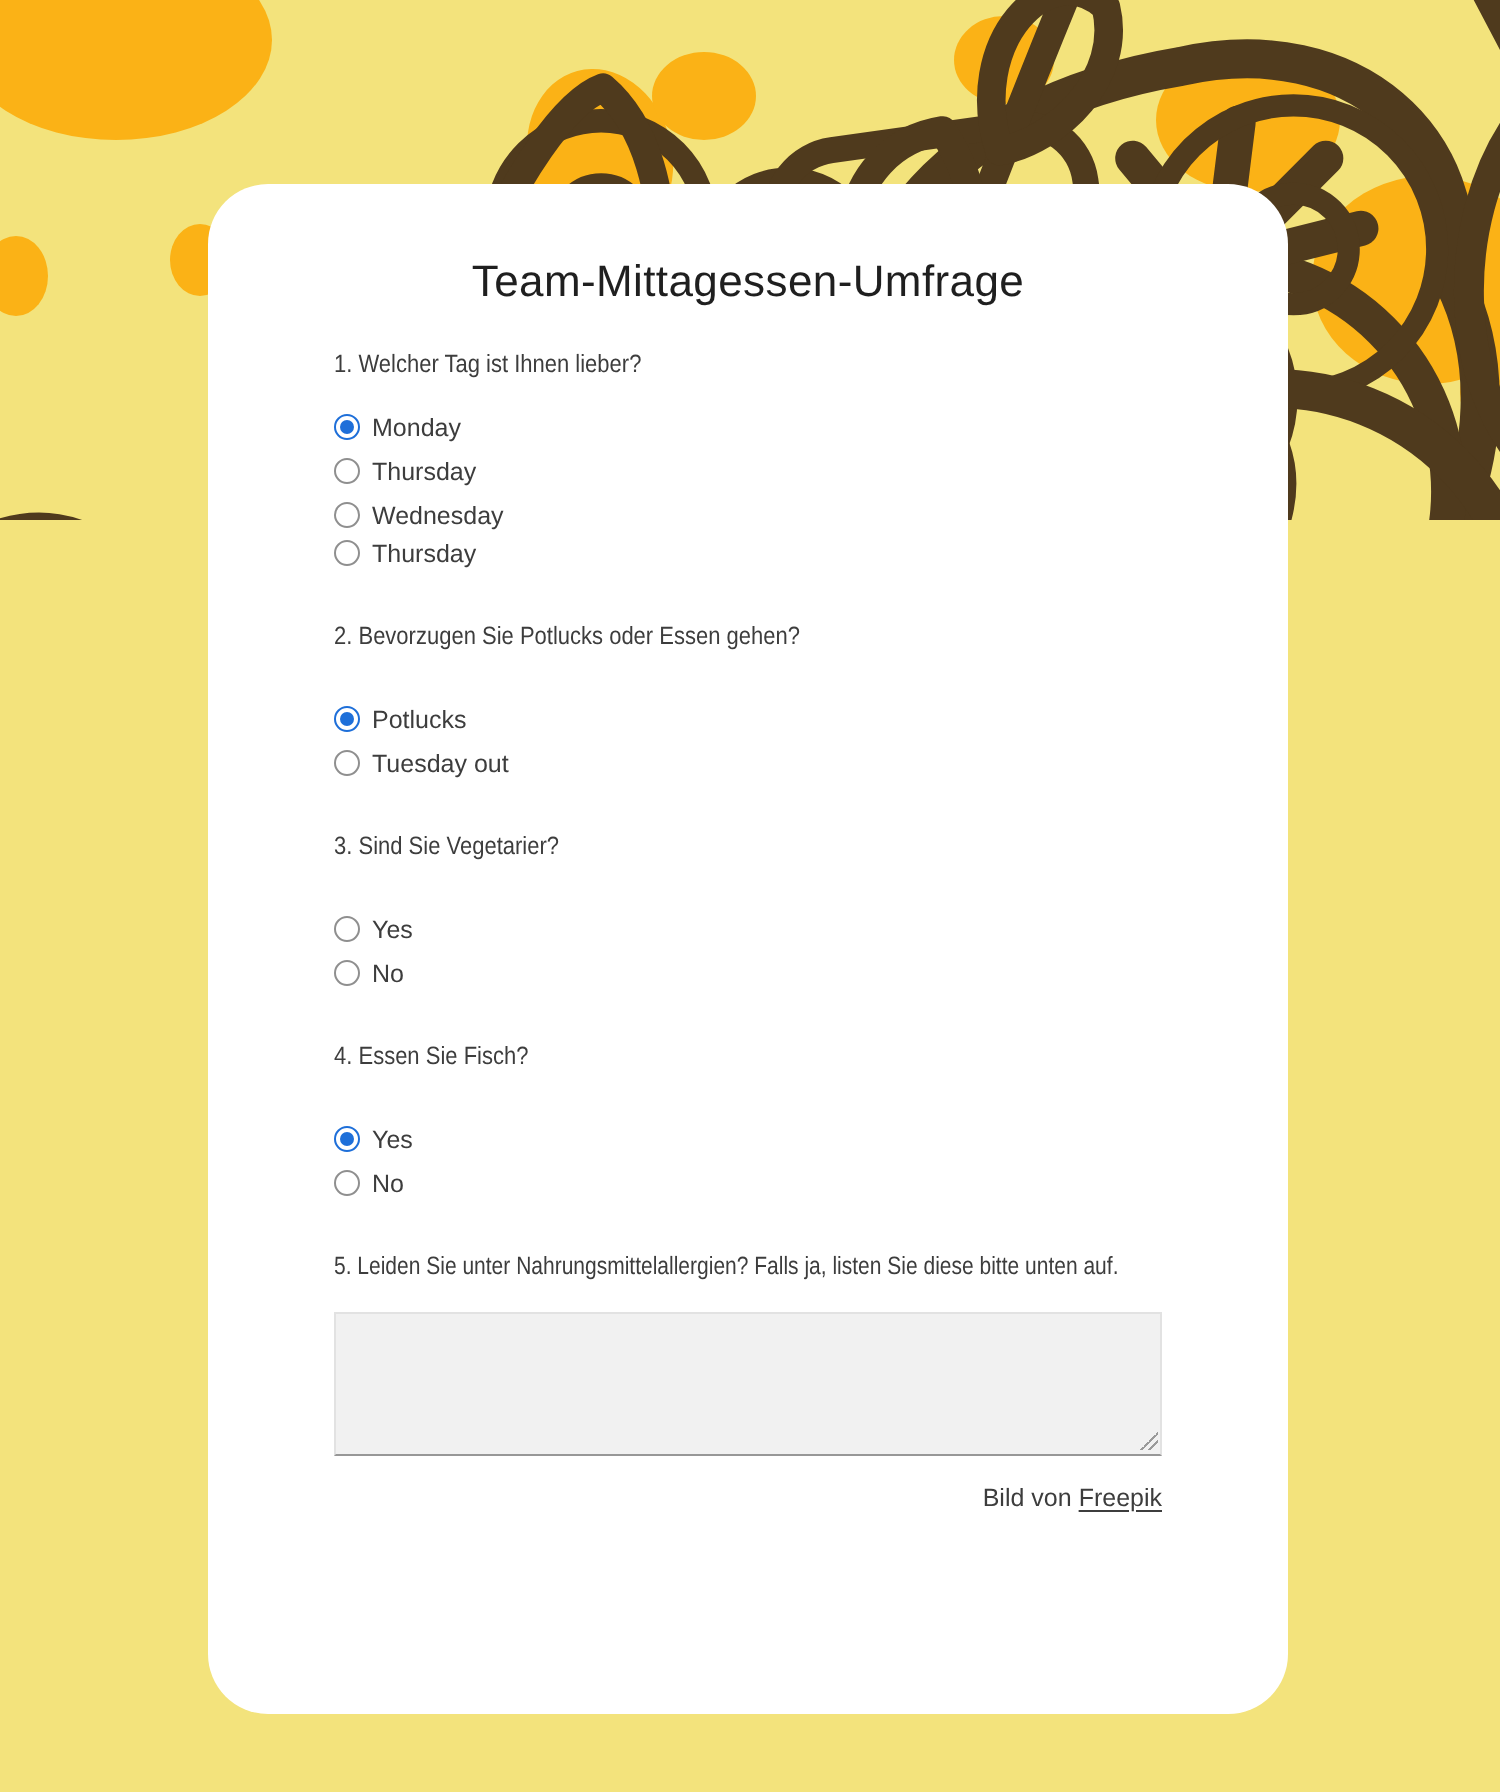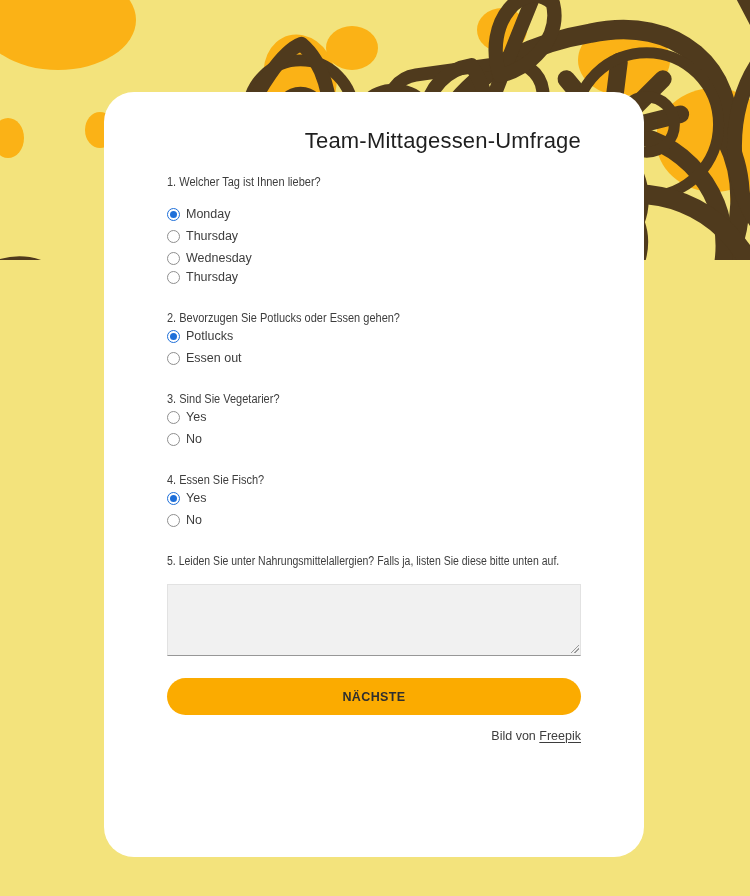--- a/index.html
+++ b/index.html
@@ -14,30 +14,30 @@
   *{margin:0;padding:0;box-sizing:border-box}
   html,body{width:750px;height:896px}
   body{font-family:"Liberation Sans","DejaVu Sans",sans-serif;background:var(--background-yellow)}
   .stage{position:relative;width:750px;height:896px;overflow:hidden;background:var(--background-yellow)}
   .bg{position:absolute;left:0;top:0;display:block}
   .blobs ellipse{fill:var(--blob-orange);stroke:none}
   .doodles{fill:none;stroke:var(--doodle-brown);stroke-width:2;stroke-linecap:round;stroke-linejoin:round}
 
   .card{position:absolute;left:104px;top:92px;width:540px;height:765px;background:var(--card-white);
         border-radius:30px;padding:34px 63px 0 63px}
-  h1.title{font-size:22px;font-weight:400;color:#1f1f1f;text-align:right;line-height:30px;letter-spacing:.2px}
+  h1.title{font-size:22px;font-weight:400;color:#1f1f1f;text-align:center;line-height:30px;letter-spacing:.2px}
 
   .qlabel{margin-top:25px;font-size:12.5px;color:var(--text-dark);height:16px;line-height:16px;
           white-space:nowrap;transform:scaleX(.88);transform-origin:0 50%}
   .qlabel.first{margin-top:18px}
   .qlabel.q5{transform:scaleX(.84)}
 
-  .opts{margin-top:3px}
+  .opts{margin-top:27px}
   .opts.g1{margin-top:17px}
-  .row{display:flex;align-items:center;gap:6px;height:15px;margin-bottom:7px;cursor:pointer}
+  .row{display:flex;gap:6px;height:15px;margin-bottom:7px;cursor:pointer}
   .opts .row:last-child{margin-bottom:0}
   .opts.g1 .row:nth-child(3){margin-bottom:4px}
   .opts.g1 .row:nth-child(4){margin-bottom:2px}
   .radio{width:13px;height:13px;border:1px solid #8f8f8f;border-radius:50%;background:#fff;position:relative;flex:none}
   .row.checked .radio{border:1.5px solid var(--radio-blue)}
   .row.checked .radio::after{content:"";position:absolute;left:50%;top:50%;width:7px;height:7px;
       margin:-3.5px 0 0 -3.5px;border-radius:50%;background:var(--radio-blue)}
   .olabel{font-size:12.5px;color:var(--text-dark);line-height:15px}
 
   .ta-wrap{position:relative;margin-top:15px}
@@ -243,21 +243,21 @@
     </div>
 
     <div class="qlabel">2. Bevorzugen Sie Potlucks oder Essen gehen?</div>
     <div class="opts">
       <label class="row checked">
         <span class="radio"></span>
         <span class="olabel">Potlucks</span>
       </label>
       <label class="row">
         <span class="radio"></span>
-        <span class="olabel">Essen out</span>
+        <span class="olabel">Tuesday out</span>
       </label>
     </div>
 
     <div class="qlabel">3. Sind Sie Vegetarier?</div>
     <div class="opts">
       <label class="row">
         <span class="radio"></span>
         <span class="olabel">Yes</span>
       </label>
       <label class="row">
@@ -277,21 +277,20 @@
         <span class="olabel">No</span>
       </label>
     </div>
 
     <div class="qlabel q5">5. Leiden Sie unter Nahrungsmittelallergien? Falls ja, listen Sie diese bitte unten auf.</div>
     <div class="ta-wrap">
       <textarea class="allergy" placeholder="" style=""></textarea>
       <span class="grip"></span>
     </div>
 
-    <button class="next">NÄCHSTE</button>
 
     <div class="credit">
       <span>Bild von</span>
       <a href="#">Freepik</a>
     </div>
 
   </div>
 </div>
 
 </body></html>

